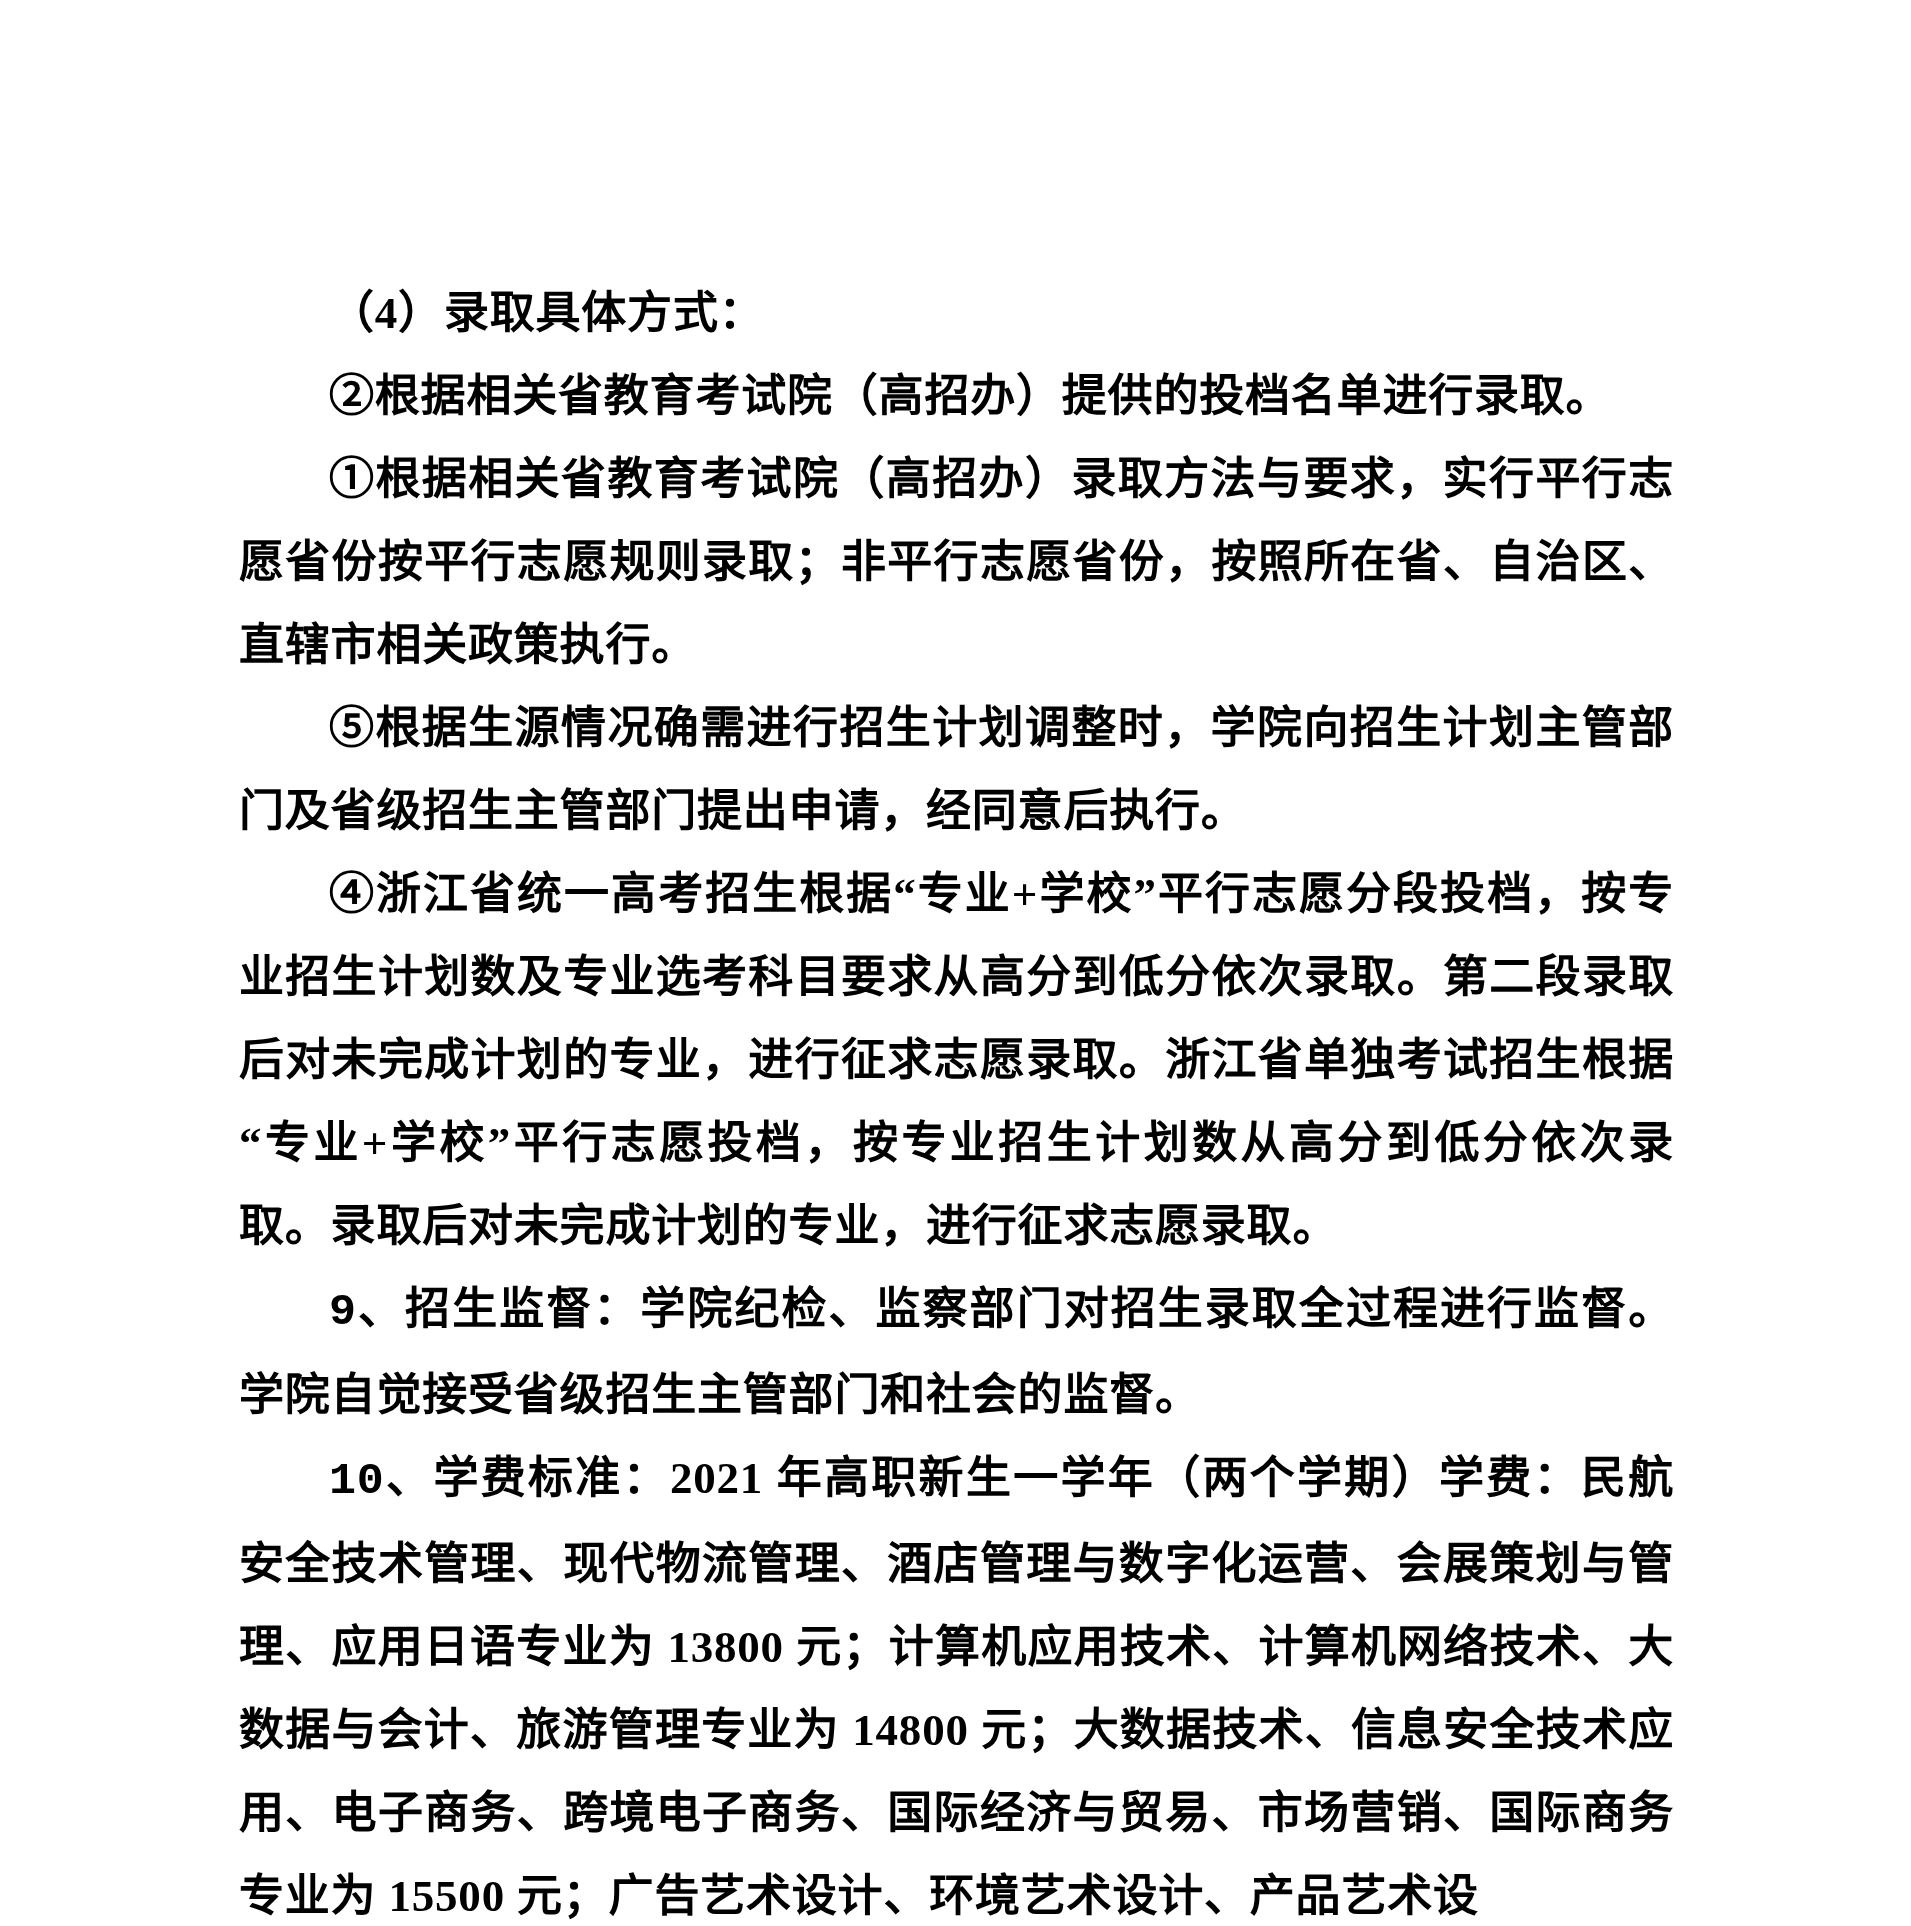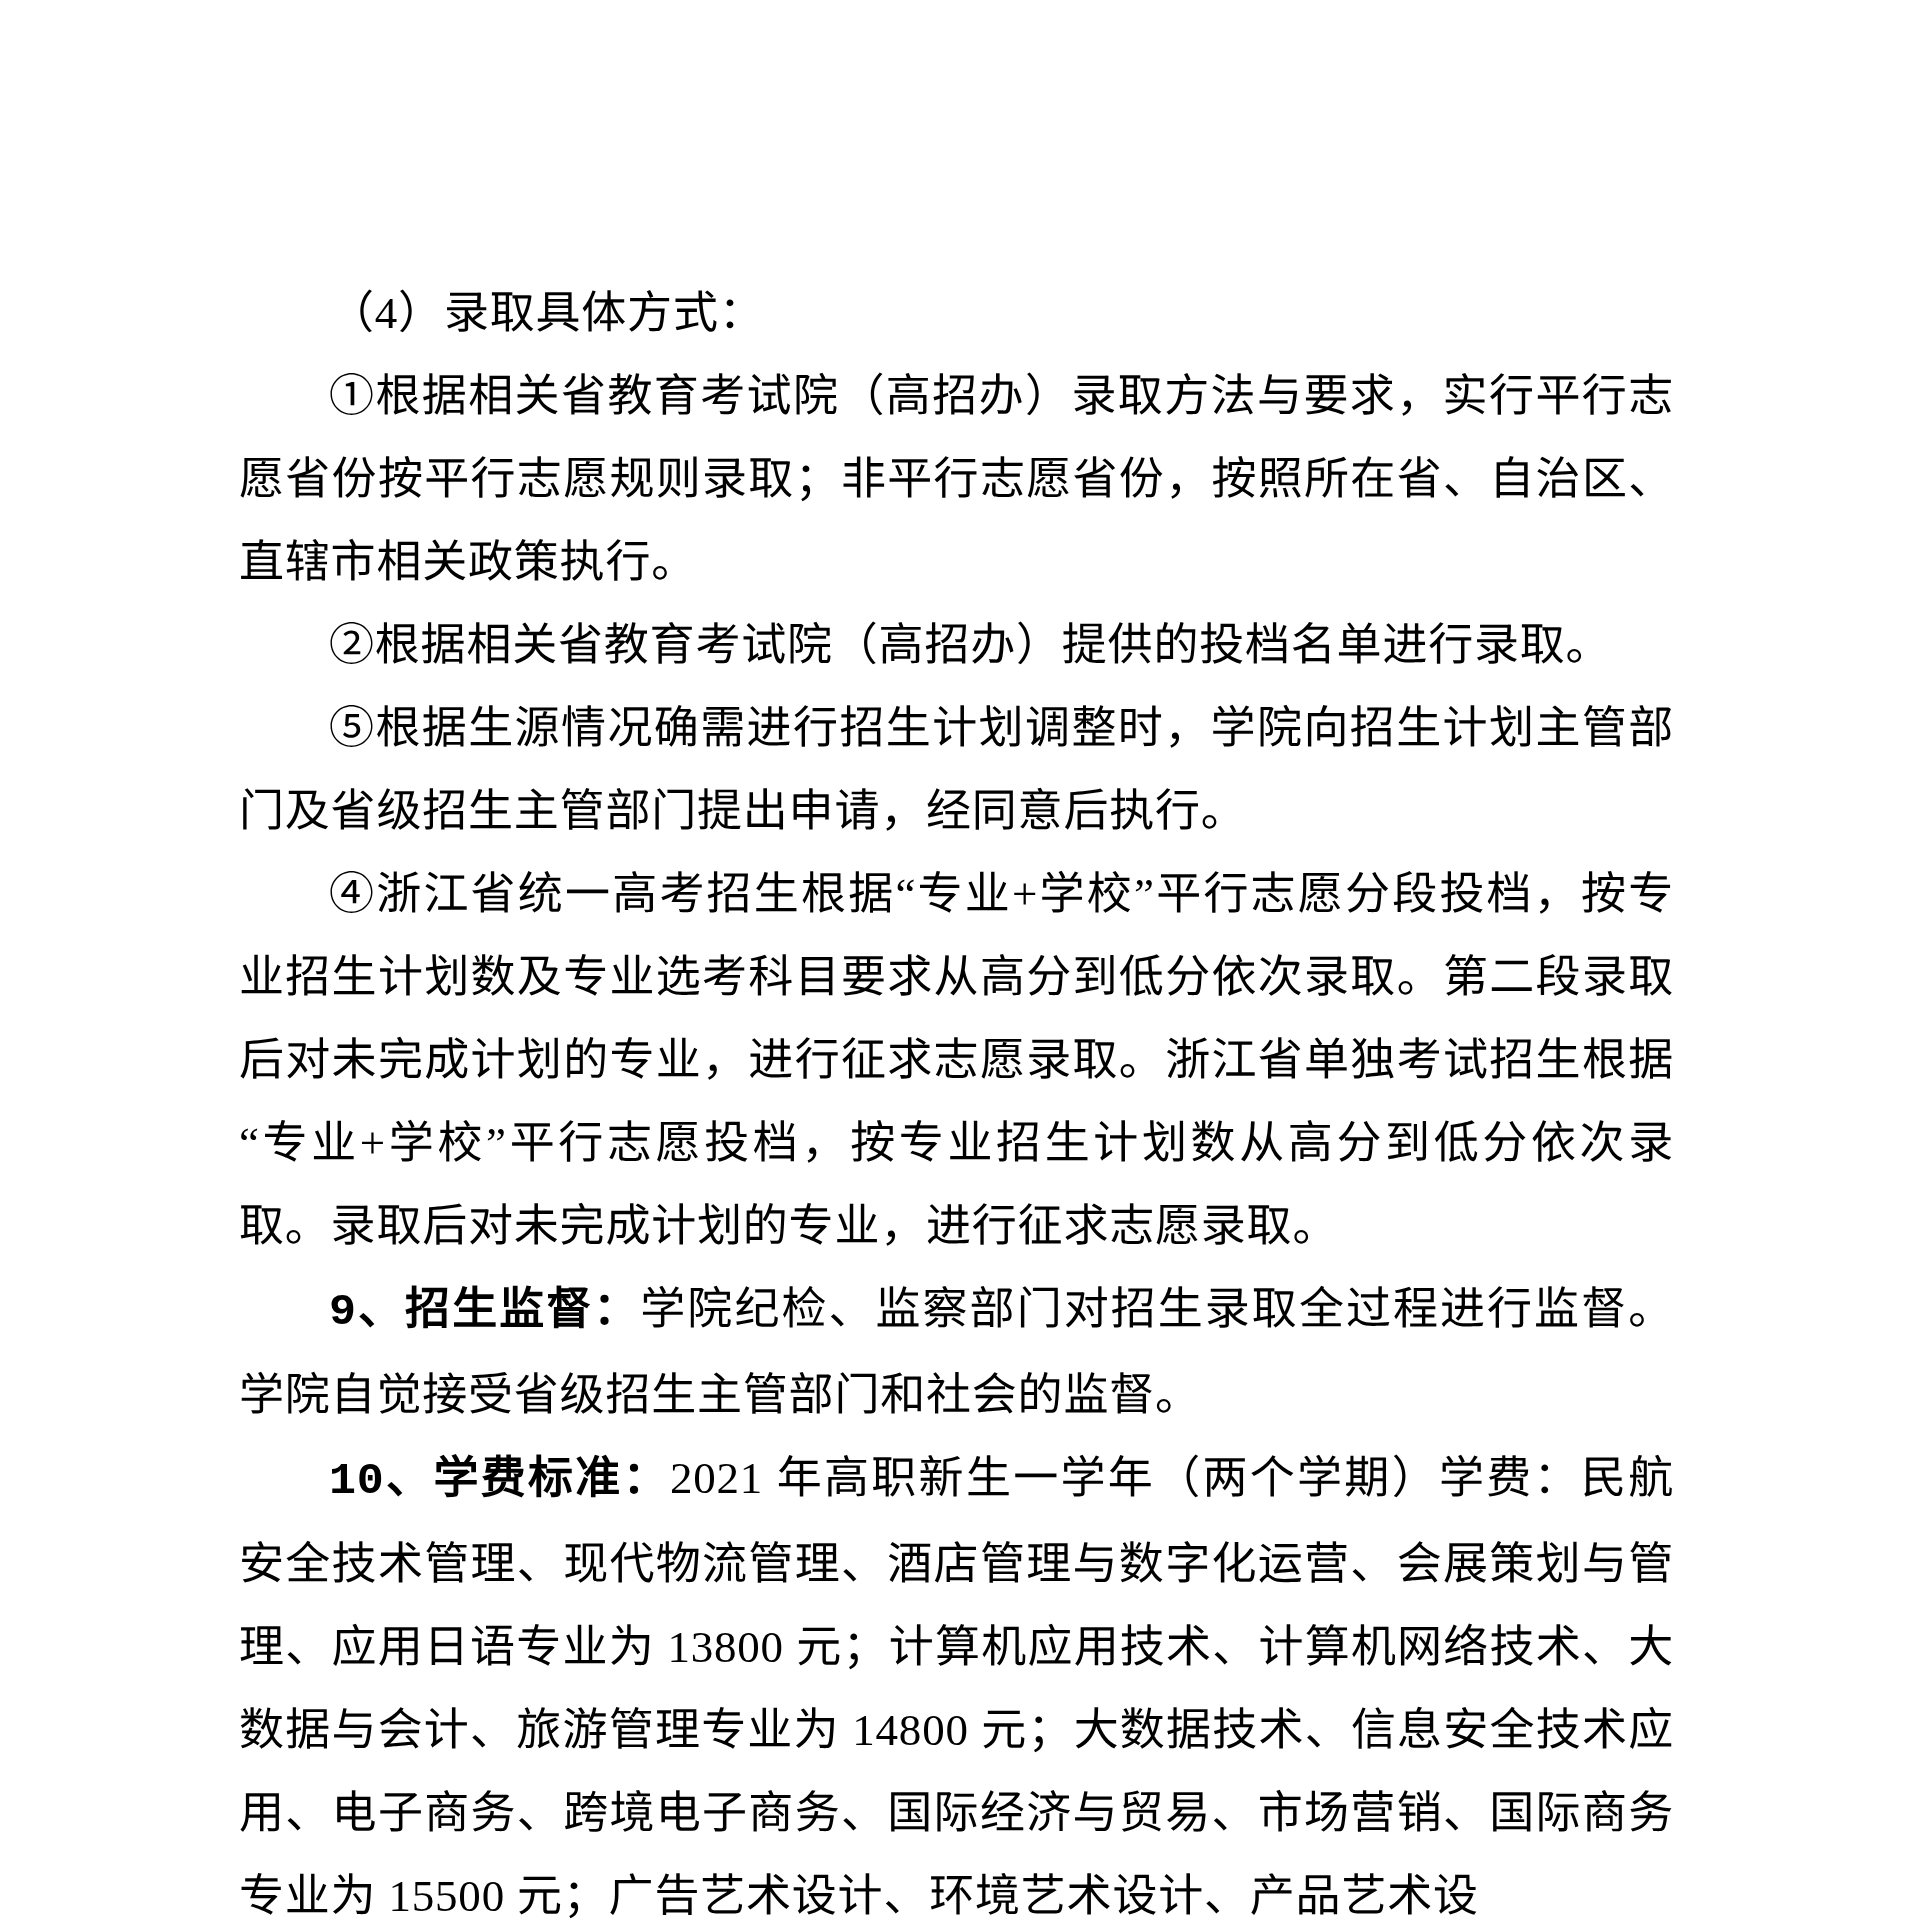--- a/index.html
+++ b/index.html
@@ -26,39 +26,39 @@
       margin: 0;
       padding: 0;
       font-size: 45px;
       line-height: 83px;
       text-align: justify;
       text-indent: 2em;
       letter-spacing: 0.8px;
       word-break: break-all;
     }
     .para .run {
-      font-weight: normal;
+      font-weight: bold;
     }
     .para .run-bold {
       font-weight: bold;
       font-family: Liberation Mono, monospace;
     }
   </style>
 </head>
 <body>
 
 <div class="page">
 
   <div class="text-block">
 
     <p class="para"><span class="run">（4）录取具体方式：</span></p>
 
+    <p class="para"><span class="run">②根据相关省教育考试院（高招办）提供的投档名单进行录取。</span></p>
+
     <p class="para"><span class="run">①根据相关省教育考试院（高招办）录取方法与要求，实行平行志愿省份按平行志愿规则录取；非平行志愿省份，按照所在省、自治区、直辖市相关政策执行。</span></p>
-
-    <p class="para"><span class="run">②根据相关省教育考试院（高招办）提供的投档名单进行录取。</span></p>
 
 
     <p class="para"><span class="run">⑤根据生源情况确需进行招生计划调整时，学院向招生计划主管部门及省级招生主管部门提出申请，经同意后执行。</span></p>
 
     <p class="para"><span class="run">④浙江省统一高考招生根据“专业+学校”平行志愿分段投档，按专业招生计划数及专业选考科目要求从高分到低分依次录取。第二段录取后对未完成计划的专业，进行征求志愿录取。浙江省单独考试招生根据“专业+学校”平行志愿投档，按专业招生计划数从高分到低分依次录取。录取后对未完成计划的专业，进行征求志愿录取。</span></p>
 
     <p class="para"><span class="run run-bold">9、招生监督：</span><span class="run">学院纪检、监察部门对招生录取全过程进行监督。学院自觉接受省级招生主管部门和社会的监督。</span></p>
 
     <p class="para"><span class="run run-bold">10、学费标准：</span><span class="run">2021 年高职新生一学年（两个学期）学费：民航安全技术管理、现代物流管理、酒店管理与数字化运营、会展策划与管理、应用日语专业为 13800 元；计算机应用技术、计算机网络技术、大数据与会计、旅游管理专业为 14800 元；大数据技术、信息安全技术应用、电子商务、跨境电子商务、国际经济与贸易、市场营销、国际商务专业为 15500 元；广告艺术设计、环境艺术设计、产品艺术设</span></p>
 

